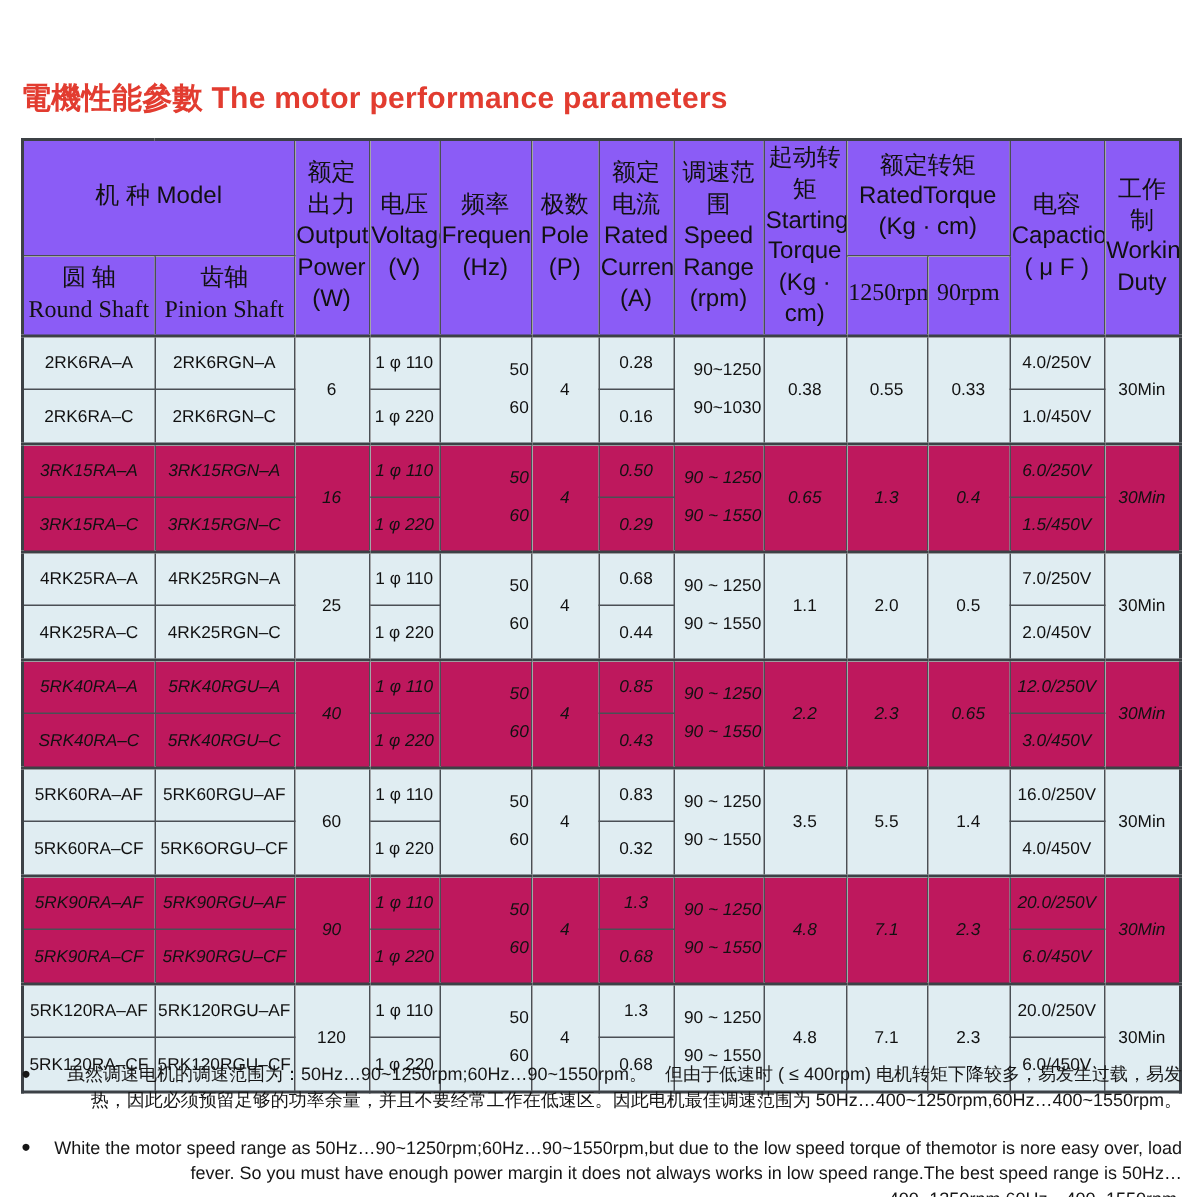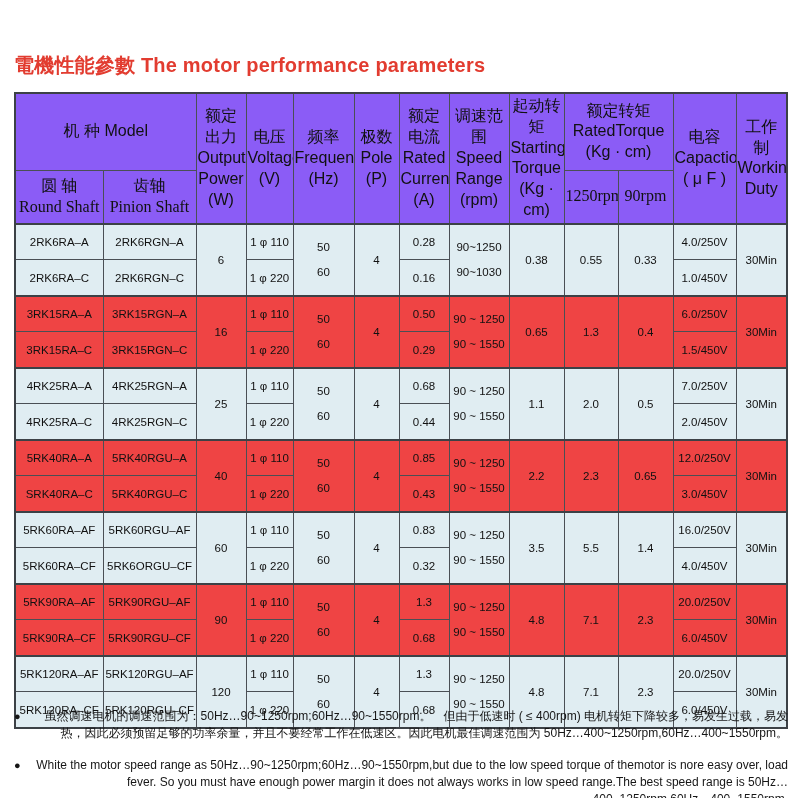--- a/index.html
+++ b/index.html
@@ -40,27 +40,28 @@
     line-height: 1.3;
     padding: 2px 1px;
     color: #111;
   }
   thead tr.h1 { height: 50px; }
   thead tr.h2 { height: 40px; font-family: Liberation Serif, serif; }
   tbody tr { height: 36px; }
   tbody td { font-size: 11.5px; padding: 0 1px; color: #111; }
 
   tbody tr.tone-blue td  { background: #e0edf2; }
-  tbody tr.tone-cream td { background: #ef4444; }
+  tbody tr.tone-cream td { background: #be185d; font-style: italic; }
   tbody tr.group-start td { border-top: 2px solid #3c4146; }
 
   td .stack {
     display: flex; flex-direction: column;
     justify-content: space-evenly;
     height: 64px;
+    align-items: flex-end;
   }
   td .stack span { display: block; line-height: 1.1; }
 
   .notes { position: absolute; left: 14px; top: 664px; width: 774px; }
   .note {
     display: flex; align-items: flex-start;
     margin-bottom: 15px;
     font-size: 12px; line-height: 1.42; color: #161616;
   }
   .note .marker {

